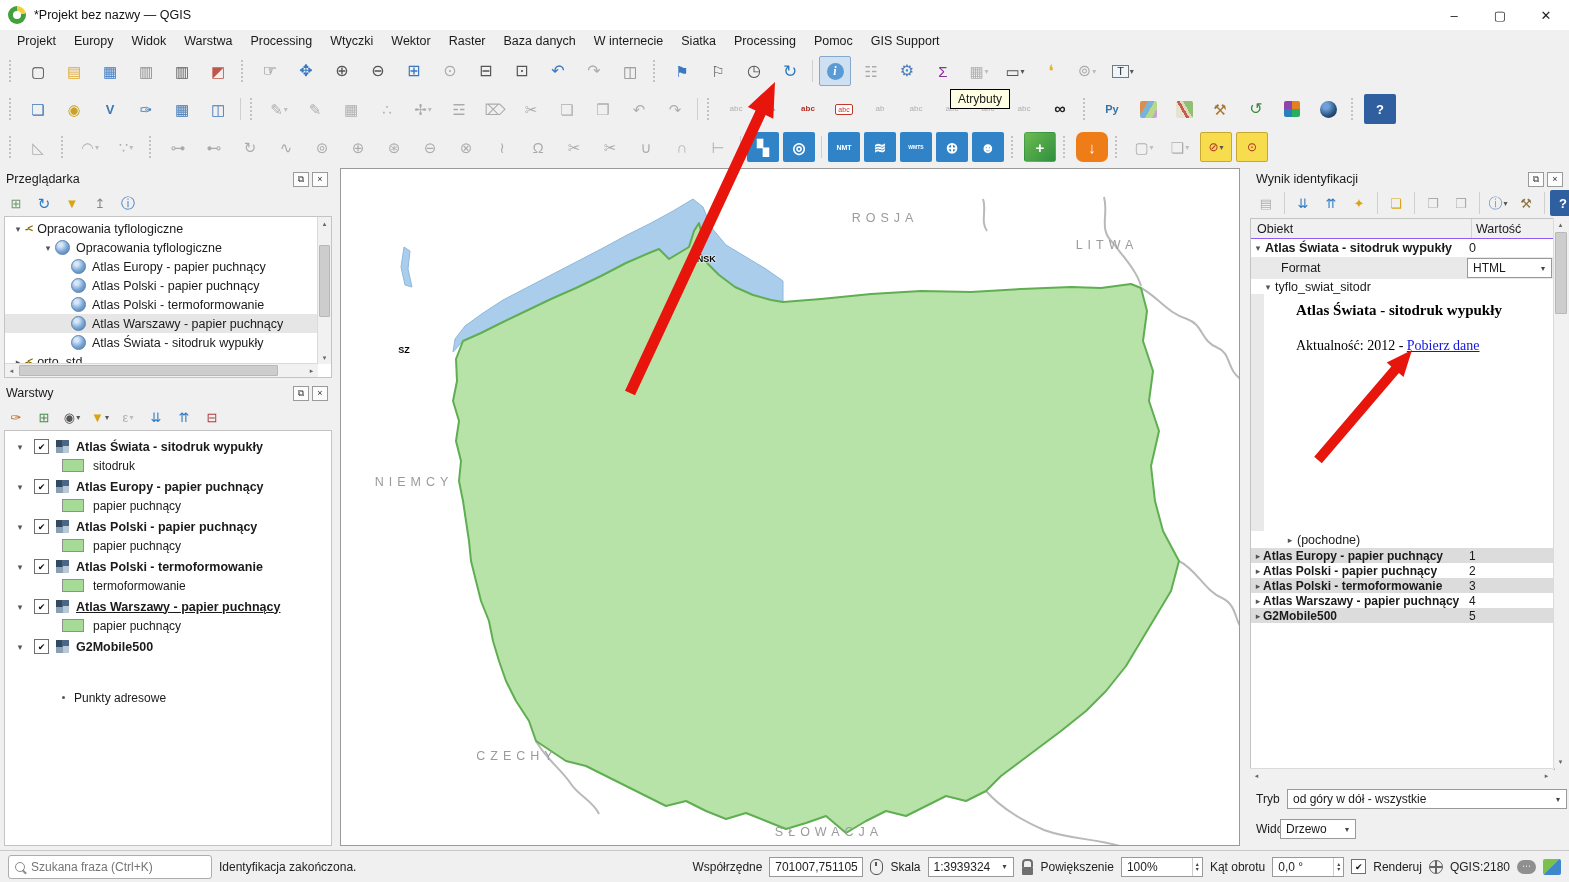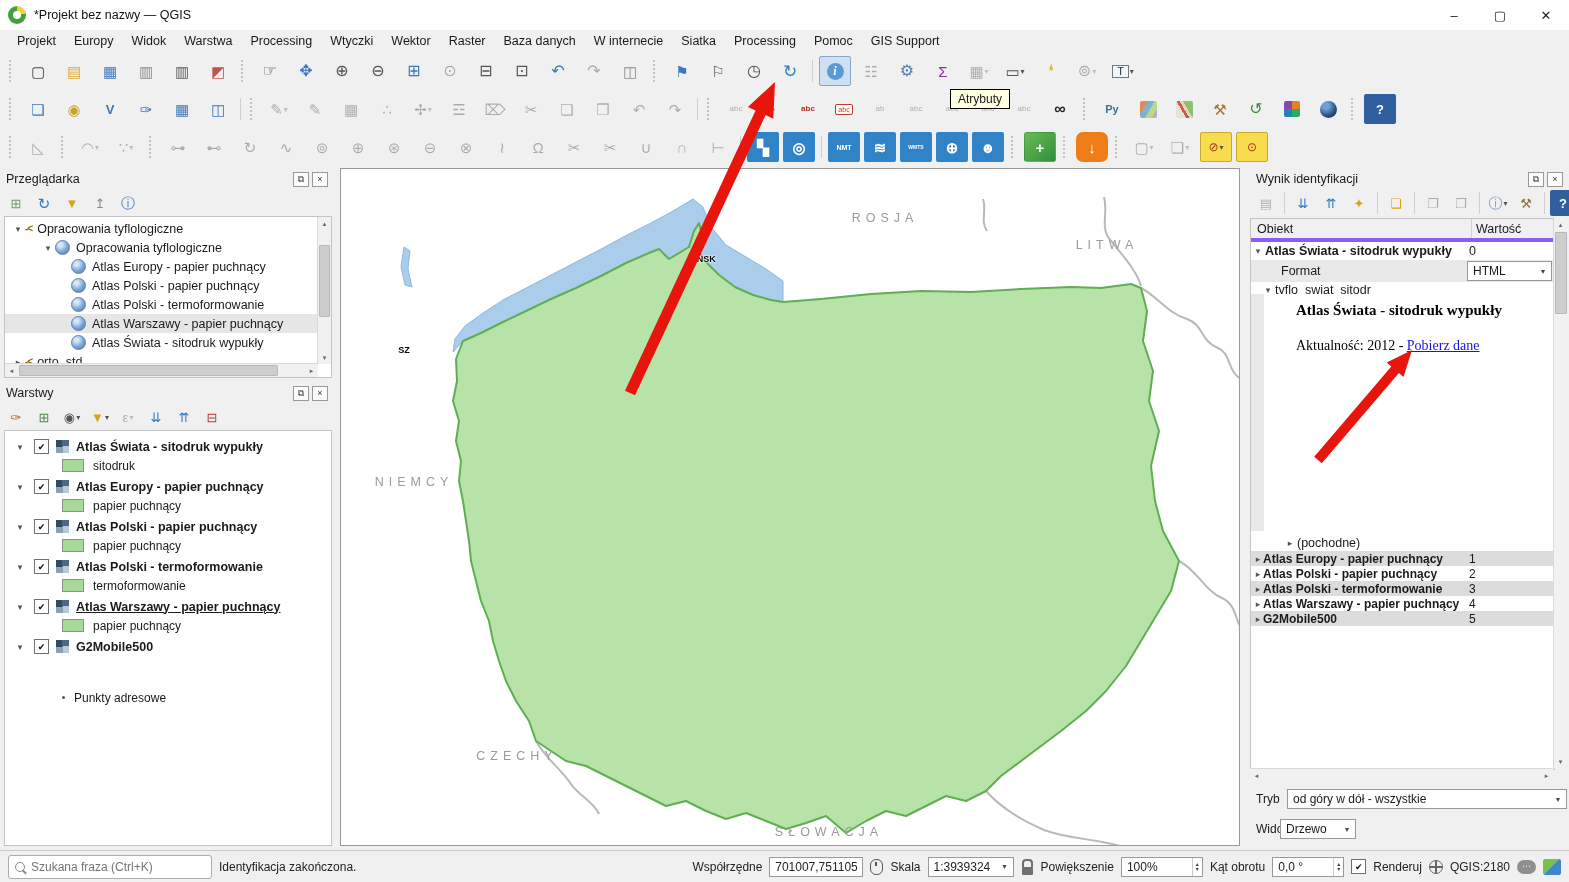--- a/index.html
+++ b/index.html
@@ -70,21 +70,21 @@
   .dotmark{width:3px;height:3px;background:#555;border-radius:50%;margin-right:9px;flex:none}
   
   #map{position:absolute;left:340px;top:168px;width:898px;height:676px;background:#fff;border:1px solid #9a9a9a}
   #map svg{position:absolute;left:0;top:0}
   .country-label{position:absolute;transform:translate(-50%,-50%);letter-spacing:5px;font-size:12.5px;white-space:nowrap}
   .city-label{position:absolute;transform:translate(-50%,-50%);font-size:9px;font-weight:bold;letter-spacing:0;color:#000;
       text-shadow:0 0 2px #fff,0 0 2px #fff,0 0 2px #fff;white-space:nowrap}
   
   #identify-panel{left:1250px;top:168px;width:319px;height:676px}
   .ip-content{position:absolute;left:0;top:50px;width:303px;height:550px;background:#fff;border:1px solid #c4c4c4;overflow:hidden}
-  .ip-header{height:19px;background:#f0f0f0;border-bottom:4px solid #8b5cf6;display:flex;font-size:12.5px}
+  .ip-header{height:19px;background:#f0f0f0;border-bottom:1px solid #8b5cf6;display:flex;font-size:12.5px}
   .ip-h1{flex:none;width:214px;padding-left:6px;display:flex;align-items:center}
   .ip-h2{flex:1;border-left:1px solid #d2d2d2;padding-left:4px;display:flex;align-items:center}
   .frow{display:flex;align-items:center;font-size:12.5px}
   .irow{height:15px;display:flex;align-items:center;font-size:12px}
   .irow.shaded{background:#dcdcdc}
   .irow .arr{width:10px;margin-left:2px}
   .ilabel{font-weight:bold;white-space:nowrap}
   .ivalue{position:absolute;left:218px;font-weight:normal}
   .combo{background:#fff;border:1px solid #999;display:flex;align-items:center;font-size:12px;padding-left:5px;height:20px;box-sizing:border-box}
   .combo .dd2{margin-left:auto;width:16px;align-self:stretch;display:flex;align-items:center;justify-content:center;font-size:8px;color:#444}

